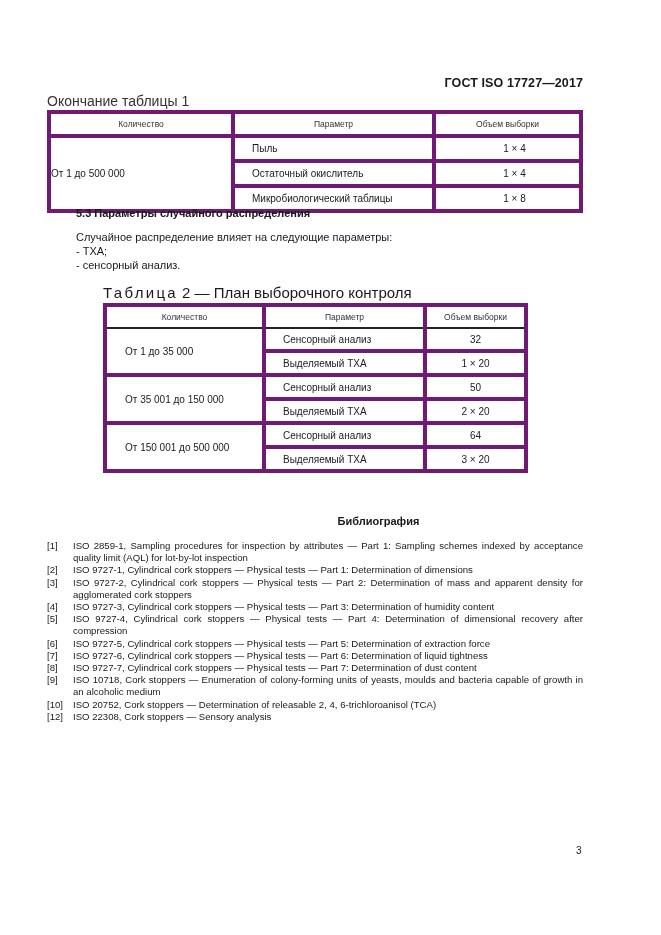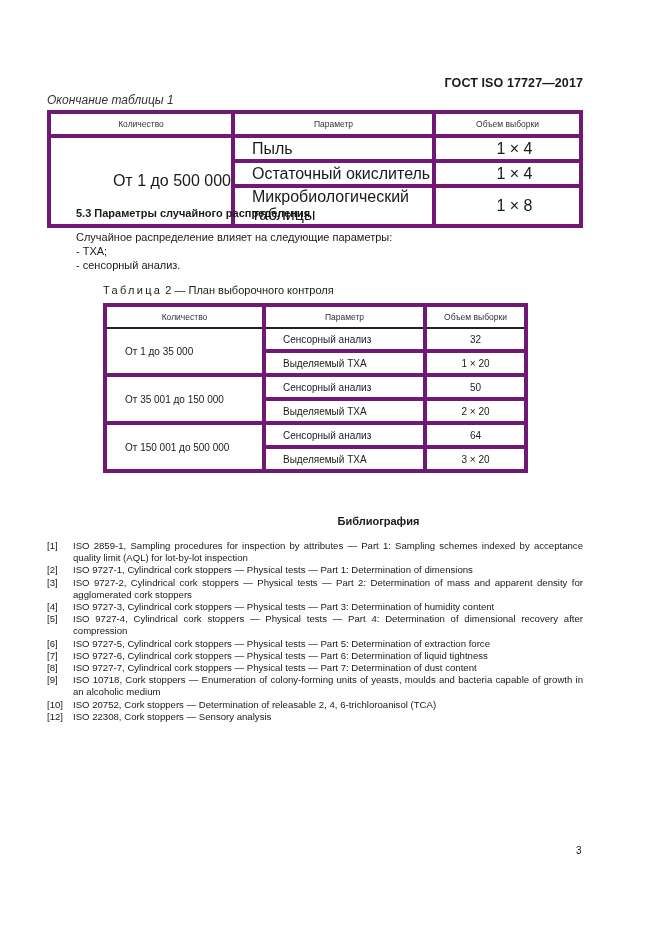--- a/index.html
+++ b/index.html
@@ -6,40 +6,40 @@
   body {
     width: 661px; height: 935px; position: relative; overflow: hidden;
     font-family: "Liberation Sans", sans-serif; color: #1a1a1a;
   }
   .doc-code {
     position: absolute; top: 60px; right: 78px;
     font-weight: bold; font-size: 12.5px; letter-spacing: 0.1px; margin-top: 16px;
   }
   .caption-italic {
     position: absolute; top: 93px; left: 47px;
-    font-style: italic; font-size: 12px; color: #333;
+    font-size: 14px; color: #333;
   }
   table { border-collapse: collapse; position: absolute; }
   td, th { border: 4px solid #701a75; padding: 0; font-weight: normal; }
   th { font-size: 8.5px; color: #333; height: 20px; }
 
   #t1 { top: 110px; left: 47px; width: 536px; border: 1.5px solid #222; }
   #t1 th { border-bottom: 3px double #222; }
-  #t1 td { font-size: 16px; height: 21px; }
-  #t1 .c-qty { width: 180px; text-align: right; }
+  #t1 td { font-size: 10px; height: 21px; }
+  #t1 .c-qty { width: 180px; text-align: left; }
   #t1 .c-param { width: 180px; padding-left: 17px; text-align: left; }
   #t1 .c-vol { text-align: center; padding-left: 14px; }
 
   .sec-title {
     position: absolute; top: 207px; left: 76px;
     font-weight: bold; font-size: 11px;
   }
   .para { position: absolute; left: 76px; font-size: 11px; line-height: 14px; }
   .tbl2-caption {
-    position: absolute; top: 284px; left: 103px; font-size: 11px;
+    position: absolute; top: 284px; left: 103px; font-size: 15px;
   }
   .tbl2-caption .spaced { letter-spacing: 2.3px; }
 
   #t2 { top: 303px; left: 103px; width: 425px; border: 1.5px solid #222; }
   #t2 th { border-bottom: 2px solid #222; }
   #t2 td { font-size: 10px; height: 20px; }
   #t2 .c-qty { width: 137px; text-align: left; padding-left: 18px; }
   #t2 .c-param { width: 140px; padding-left: 17px; text-align: left; }
   #t2 .c-vol { text-align: center; }
   #t2 tr.grp-start td { border-top: 1.5px solid #222; }

